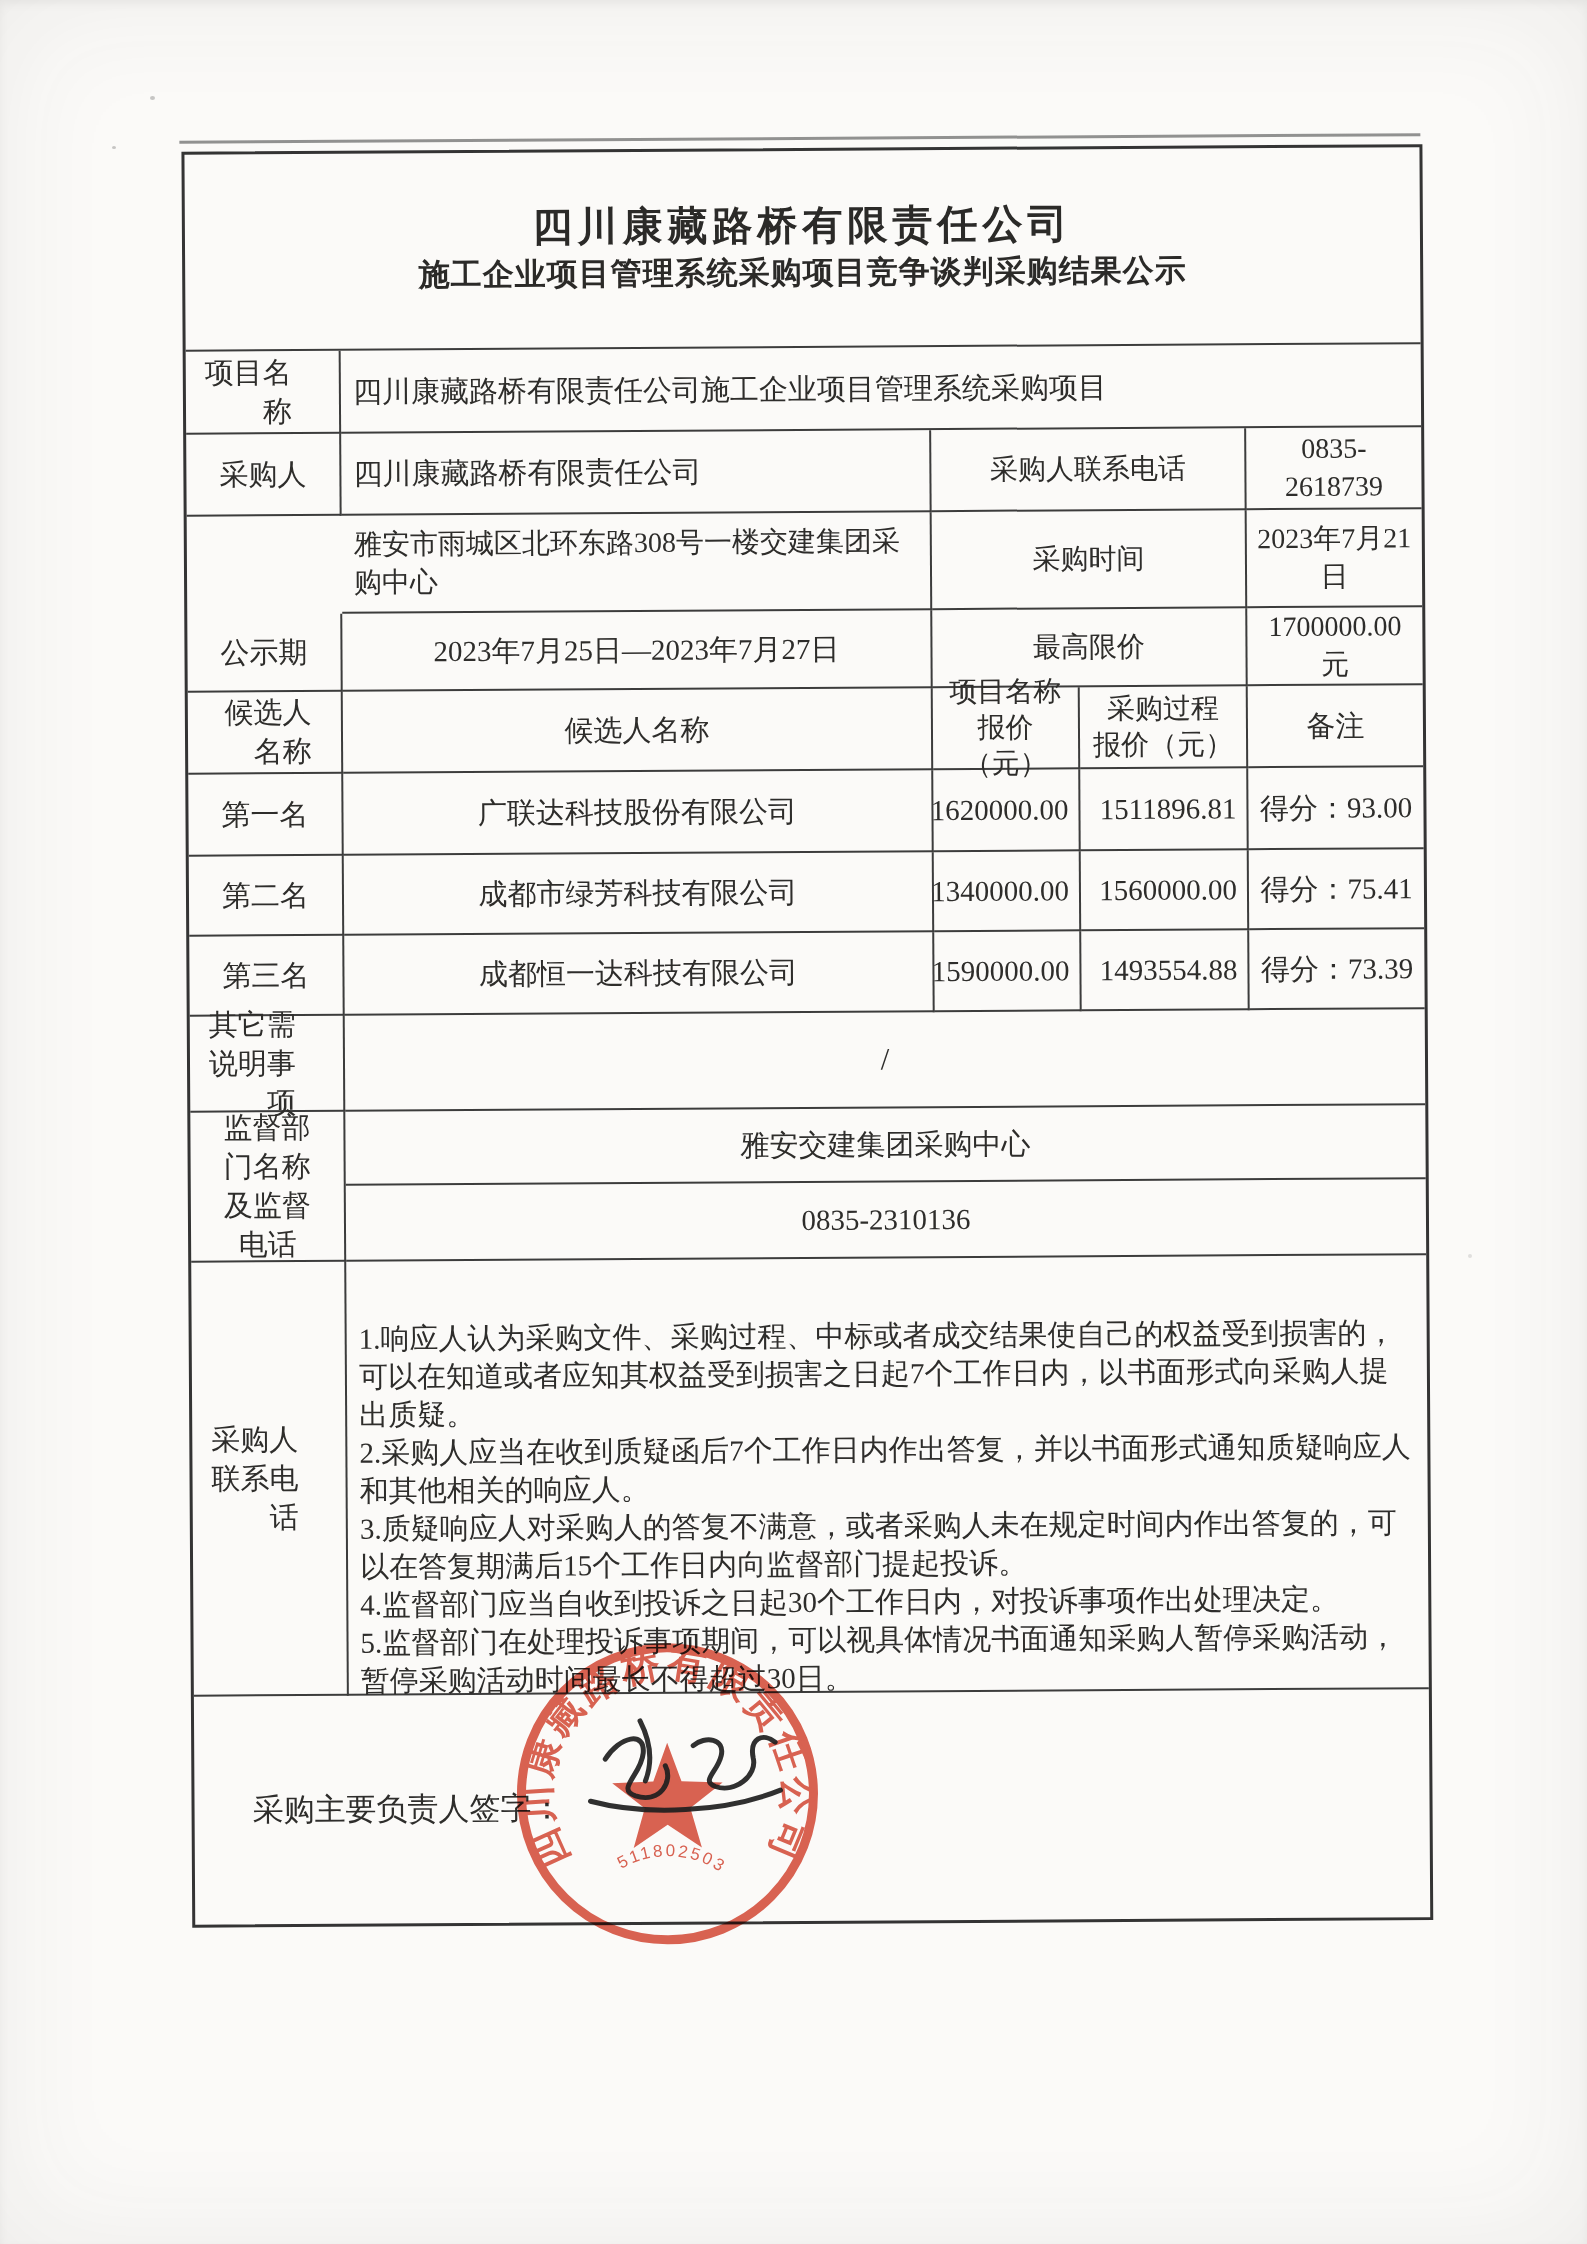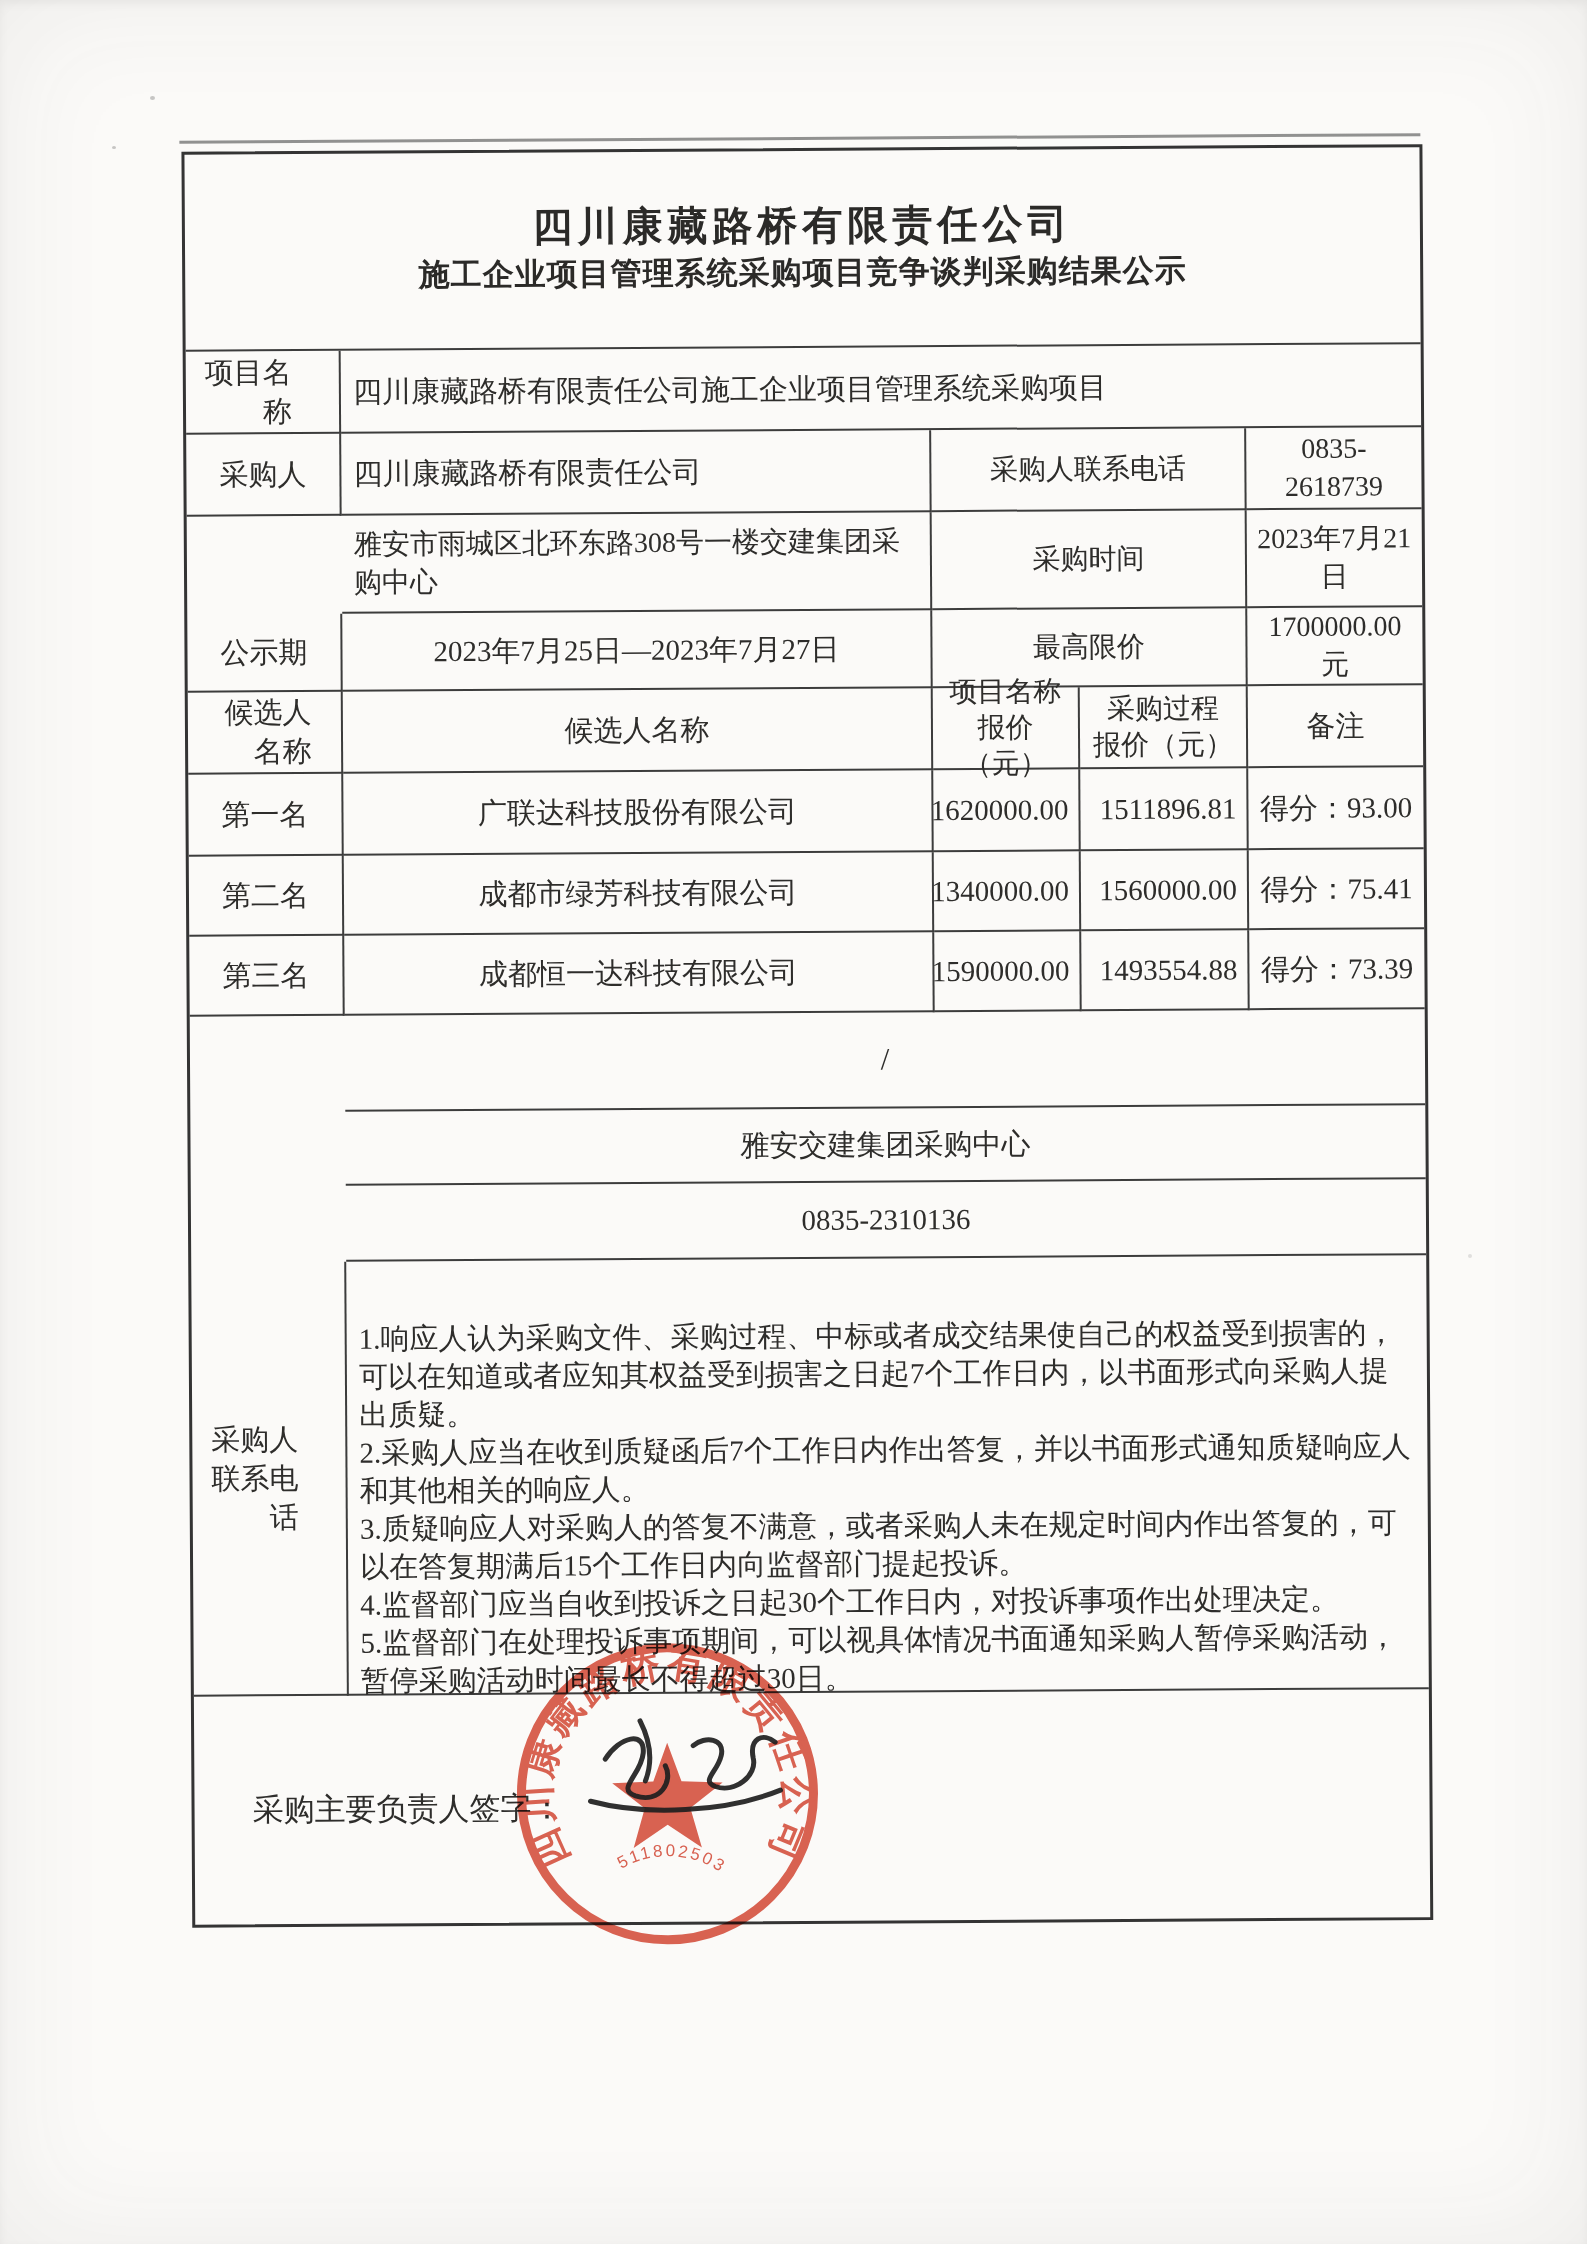--- a/index.html
+++ b/index.html
@@ -118,22 +118,28 @@
     <div class="c right" style="grid-area:8/3/9/4">1340000.00</div>
     <div class="c right" style="grid-area:8/4/9/5">1560000.00</div>
     <div class="c nr" style="grid-area:8/5/9/6">得分：75.41</div>
 
     <div class="c" style="grid-area:9/1/10/2">第三名</div>
     <div class="c" style="grid-area:9/2/10/3">成都恒一达科技有限公司</div>
     <div class="c right" style="grid-area:9/3/10/4">1590000.00</div>
     <div class="c right" style="grid-area:9/4/10/5">1493554.88</div>
     <div class="c nr" style="grid-area:9/5/10/6">得分：73.39</div>
 
+    <div class="c left wrap3" style="grid-area:10/1/11/2">
+        <span>其它需说明事项</span>
+      </div>
     <div class="c nr" style="grid-area:10/2/11/6;font-size:31px">/</div>
 
+    <div class="c wrap3c" style="grid-area:11/1/13/2">
+        <span>监督部门名称及监督电话</span>
+      </div>
     <div class="c nr" style="grid-area:11/2/12/6">雅安交建集团采购中心</div>
     <div class="c nr" style="grid-area:12/2/13/6">0835-2310136</div>
 
     <div class="c left wrap3" style="grid-area:13/1/14/2">
         <span>采购人联系电话</span>
       </div>
     <div class="c nr dispute" style="grid-area:13/2/14/6">
       <div>1.响应人认为采购文件、采购过程、中标或者成交结果使自己的权益受到损害的，可以在知道或者应知其权益受到损害之日起7个工作日内，以书面形式向采购人提出质疑。</div>
       <div>2.采购人应当在收到质疑函后7个工作日内作出答复，并以书面形式通知质疑响应人和其他相关的响应人。</div>
       <div>3.质疑响应人对采购人的答复不满意，或者采购人未在规定时间内作出答复的，可以在答复期满后15个工作日内向监督部门提起投诉。</div>

